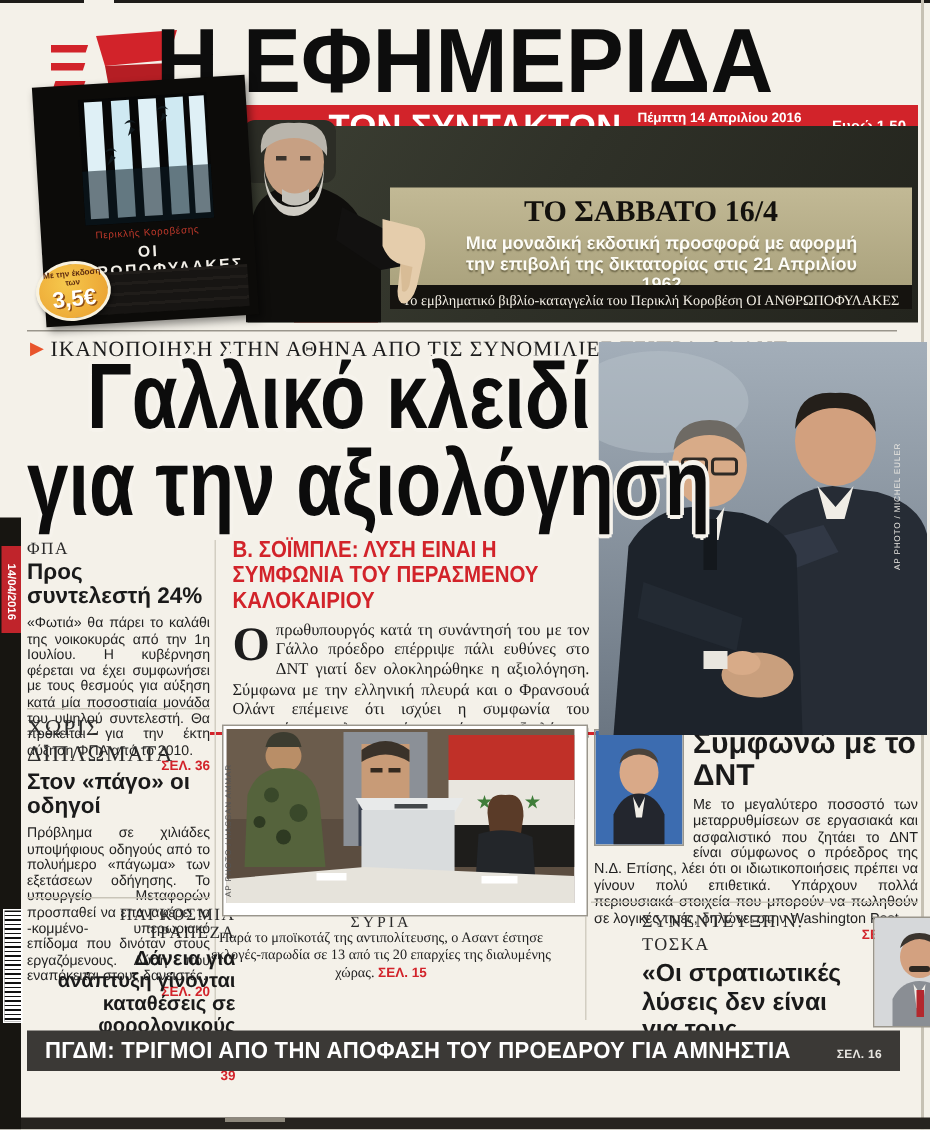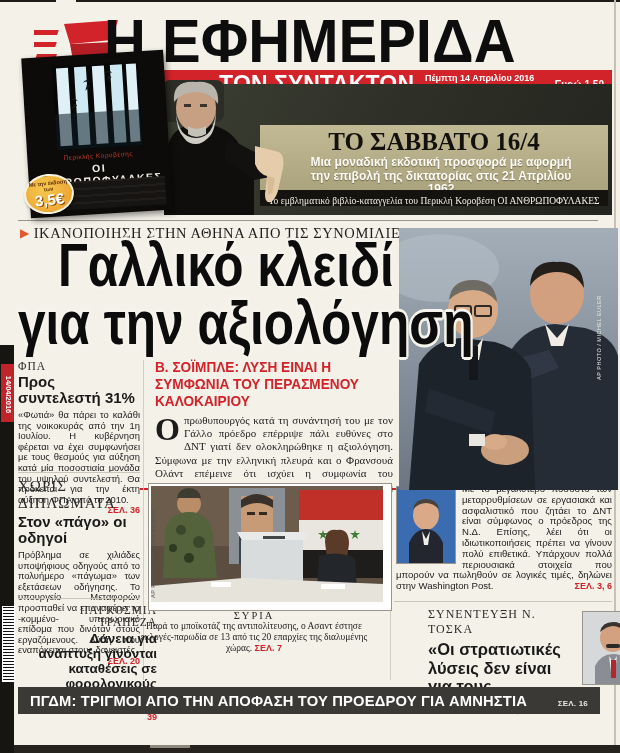--- a/index.html
+++ b/index.html
@@ -51,21 +51,21 @@
     <div class="abs b" style="left:108px;top:3px;font-size:9.5px;letter-spacing:.4px;color:#fff;white-space:nowrap;">Η ΣΥΝΕΤΑΙΡΙΣΤΙΚΗ ΑΠΟΓΕΥΜΑΤΙΝΗ ΕΦΗΜΕΡΙΔΑ</div>
     <div class="abs" style="right:0;top:0;width:134px;height:16px;background:#c0242b;text-align:center;">
       <span class="b" style="font-size:12px;line-height:16px;color:#fff;">www.efsyn.gr</span>
     </div>
   </div>
 
   <div class="abs" style="left:165px;top:84px;width:447px;height:131px;background:linear-gradient(120deg,#3c3f33 0%,#2f3128 45%,#23241d 100%);z-index:1;"></div>
   <div class="abs" style="left:196px;top:150px;width:56px;height:65px;background:#6e2a22;border-radius:8px 8px 0 0;z-index:1;"></div>
 
   <div class="abs" style="left:260px;top:125px;width:348px;height:65px;background:linear-gradient(180deg,#c2b995 0%,#aba37e 100%);z-index:3;text-align:center;">
-    <div class="serif b" style="font-size:25px;line-height:27px;margin-top:3px;color:#13110d;">ΤΟ ΣΑΒΒΑΤΟ 16/4</div>
+    <div class="serif b" style="font-size:20px;line-height:27px;margin-top:3px;color:#13110d;">ΤΟ ΣΑΒΒΑΤΟ 16/4</div>
     <div class="b" style="font-size:12px;line-height:13.5px;color:#fdfcf6;padding:1px 26px 0 40px;text-shadow:0 1px 1px rgba(60,55,30,.55);">Μια μοναδική εκδοτική προσφορά με αφορμή την επιβολή της δικτατορίας στις 21 Απριλίου 1962</div>
   </div>
   <div class="abs" style="left:260px;top:190px;width:348px;height:16px;background:#15130f;z-index:3;text-align:center;">
     <span class="serif" style="font-size:9.5px;line-height:16px;color:#f3efe5;">Το εμβληματικό βιβλίο-καταγγελία του Περικλή Κοροβέση ΟΙ ΑΝΘΡΩΠΟΦΥΛΑΚΕΣ</span>
   </div>
 
   <svg class="abs" style="left:158px;top:76px;z-index:4;" width="128" height="139" viewBox="0 0 128 139">
     <rect x="4" y="4" width="62" height="42" rx="8" fill="#2c2d26"></rect>
     <path d="M10 70 Q14 52 34 48 L52 48 Q74 54 82 70 L96 96 L96 139 L6 139 L6 92 Z" fill="#0f0e0c"></path>
     <path d="M70 62 L112 84 L118 100 L96 104 L66 84 Z" fill="#121110"></path>
@@ -161,21 +161,21 @@
       <span class="serif" style="float:left;font-size:32px;line-height:26px;padding:2px 4px 0 0;font-weight:bold;">Ο</span><span>πρωθυπουργός κατά τη συνάντησή του με τον Γάλλο πρόεδρο επέρριψε πάλι ευθύνες στο ΔΝΤ γιατί δεν ολοκληρώθηκε η αξιολόγηση. Σύμφωνα με την ελληνική πλευρά και ο Φρανσουά Ολάντ επέμεινε ότι ισχύει η συμφωνία του περασμένου καλοκαιριού και ότι η αξιολόγηση πρέπει να κλείσει την ερχόμενη εβδομάδα.</span>
       <span class="ref" style="margin-left:6px;">ΣΕΛ. 3-4</span>
     </div>
   </div>
   <div class="abs" style="left:140px;top:488px;width:472px;height:2px;background:#d2232a;"></div>
 
   <div class="abs vline" style="left:143px;top:360px;height:320px;"></div>
 
   <div class="abs" style="left:18px;top:360px;width:122px;">
     <div class="kick-serif" style="font-size:11.5px;">ΦΠΑ</div>
-    <div class="b" style="font-size:15px;line-height:16px;margin:2px 0 4px;">Προς συντελεστή 31%</div>
+    <div class="b" style="font-size:15px;line-height:16px;margin:2px 0 4px;">Προς συντελεστή 24%</div>
     <div class="news-body">
       <span>«Φωτιά» θα πάρει το καλάθι της νοικοκυράς από την 1η Ιουλίου. Η κυβέρνηση φέρεται να έχει συμφωνήσει με τους θεσμούς για αύξηση κατά μία ποσοστιαία μονάδα του υψηλού συντελεστή. Θα πρόκειται για την έκτη αύξηση ΦΠΑ από το 2010.</span>
       <span class="ref" style="float:right;">ΣΕΛ. 36</span>
     </div>
   </div>
   <div class="abs hair" style="left:18px;top:472px;width:122px;background:#c9c5b9;"></div>
 
   <div class="abs" style="left:18px;top:478px;width:122px;">
     <div class="kick-serif" style="font-size:15px;">ΧΩΡΙΣ ΔΙΠΛΩΜΑΤΑ</div>
     <div class="b" style="font-size:15px;line-height:16px;margin:2px 0 4px;">Στον «πάγο» οι οδηγοί</div>
@@ -243,34 +243,35 @@
       <rect x="60" y="96" width="20" height="5" fill="#fff"></rect>
       <rect x="170" y="98" width="24" height="5" fill="#fff"></rect>
     </svg>
   </div>
   <div class="abs" style="left:150px;top:598px;width:110px;font-size:5.5px;color:#555;transform:rotate(-90deg);transform-origin:left top;z-index:3;letter-spacing:.5px;">AP PHOTO / HASSAN AMMAR</div>
 
   <div class="abs" style="left:133px;top:610px;width:242px;text-align:center;">
     <div class="kick-serif" style="font-size:10.5px;letter-spacing:2px;">ΣΥΡΙΑ</div>
     <div class="serif" style="font-size:9.5px;line-height:11px;color:#222;">
       <span>Παρά το μποϊκοτάζ της αντιπολίτευσης, ο Ασαντ έστησε εκλογές-παρωδία σε 13 από τις 20 επαρχίες της διαλυμένης χώρας.</span>
-      <span class="ref">ΣΕΛ. 7</span>
+      <span class="ref">ΣΕΛ. 15</span>
     </div>
   </div>
 
   <div class="abs vline" style="left:390px;top:483px;height:197px;"></div>
 
   <div class="abs" style="left:396px;top:484px;width:216px;">
     <svg width="58" height="76" viewBox="0 0 58 76" style="float:left;margin:2px 6px 2px 0;border:1px solid #9a968c;">
       <rect width="58" height="76" fill="#3c6cb0"></rect>
       <ellipse cx="29" cy="28" rx="13" ry="15" fill="#d9a988"></ellipse>
       <path d="M16 22 Q18 12 29 12 Q40 12 42 22 Q36 16 29 16 Q22 16 16 22 Z" fill="#4a423a"></path>
       <path d="M12 56 Q18 42 29 42 Q40 42 46 56 L46 76 L12 76 Z" fill="#23262e"></path>
       <path d="M25 44 L29 52 L33 44 L31 58 L27 58 Z" fill="#f0ede6"></path>
     </svg>
+    <div class="b" style="font-size:20px;line-height:21px;margin:2px 0 4px;">Συμφωνώ με το ΔΝΤ</div>
     <div class="news-body" style="font-size:9.6px;line-height:10.8px;">
       <span>Με το μεγαλύτερο ποσοστό των μεταρρυθμίσεων σε εργασιακά και ασφαλιστικό που ζητάει το ΔΝΤ είναι σύμφωνος ο πρόεδρος της Ν.Δ. Επίσης, λέει ότι οι ιδιωτικοποιήσεις πρέπει να γίνουν πολύ επιθετικά. Υπάρχουν πολλά περιουσιακά στοιχεία που μπορούν να πωληθούν σε λογικές τιμές, δηλώνει στην Washington Post.</span>
       <span class="ref" style="float:right;">ΣΕΛ. 3, 6</span>
     </div>
   </div>
   <div class="abs hair" style="left:394px;top:601px;width:218px;background:#c9c5b9;"></div>
 
   <div class="abs" style="left:396px;top:607px;width:216px;margin-left:32px;">
     <svg width="60" height="72" viewBox="0 0 60 72" style="float:right;margin:4px 0 2px 6px;border:1px solid #9a968c;">
       <rect width="60" height="72" fill="#d6d8da"></rect>

